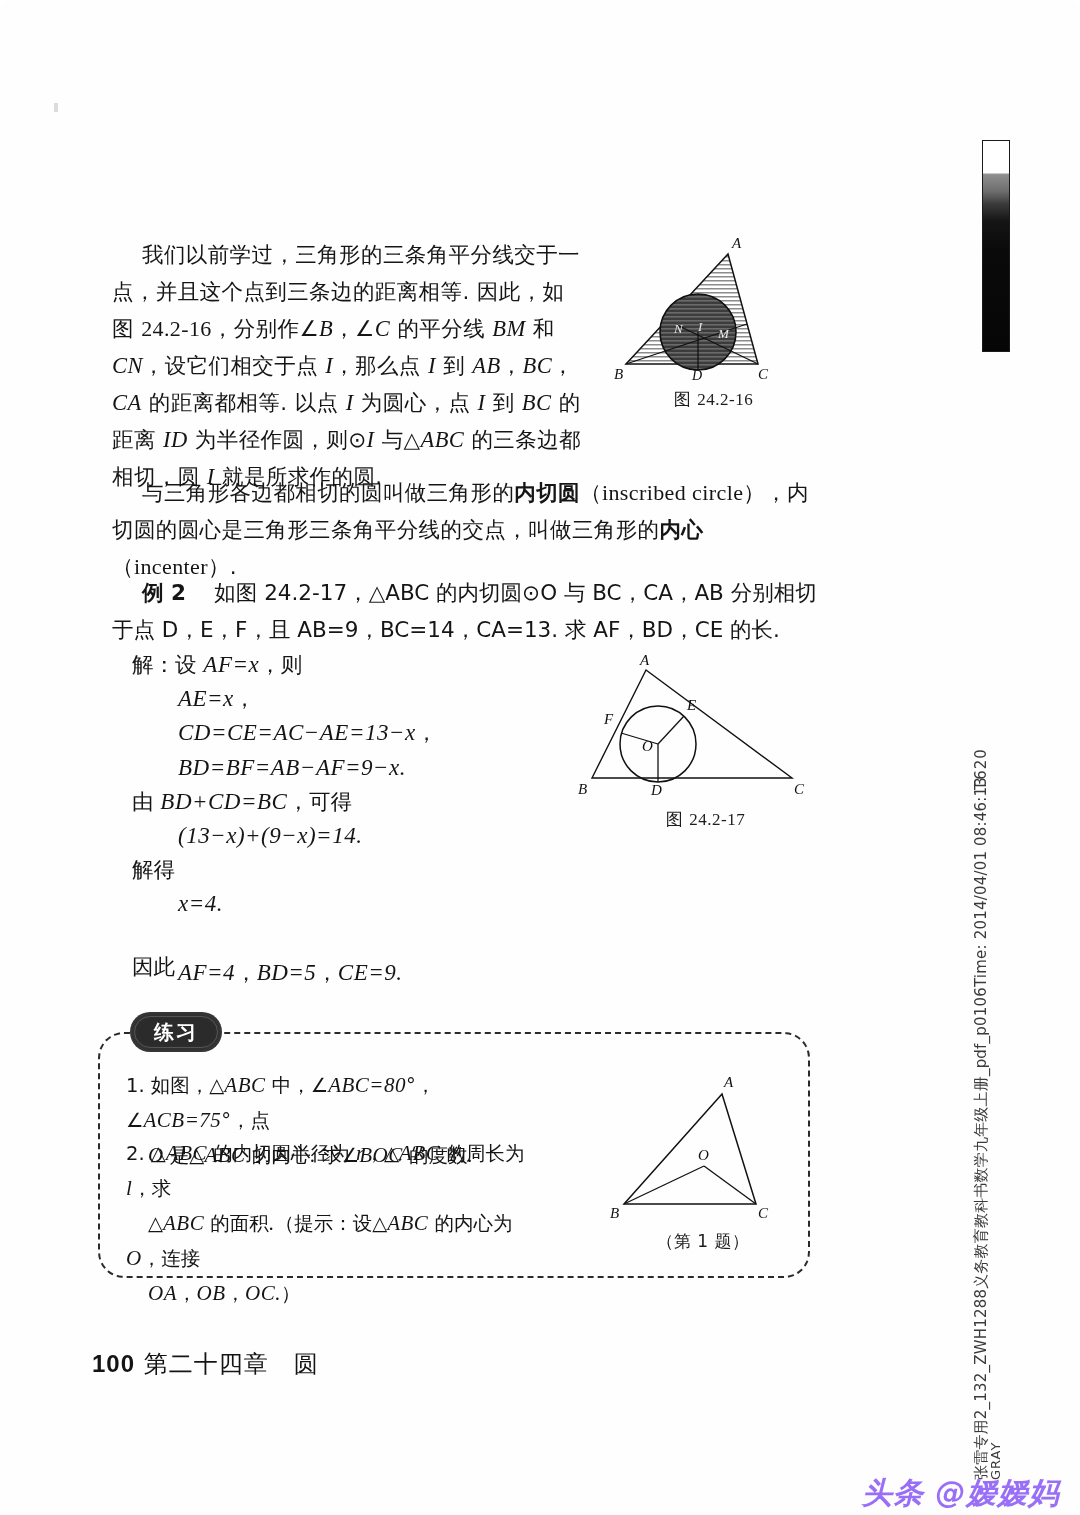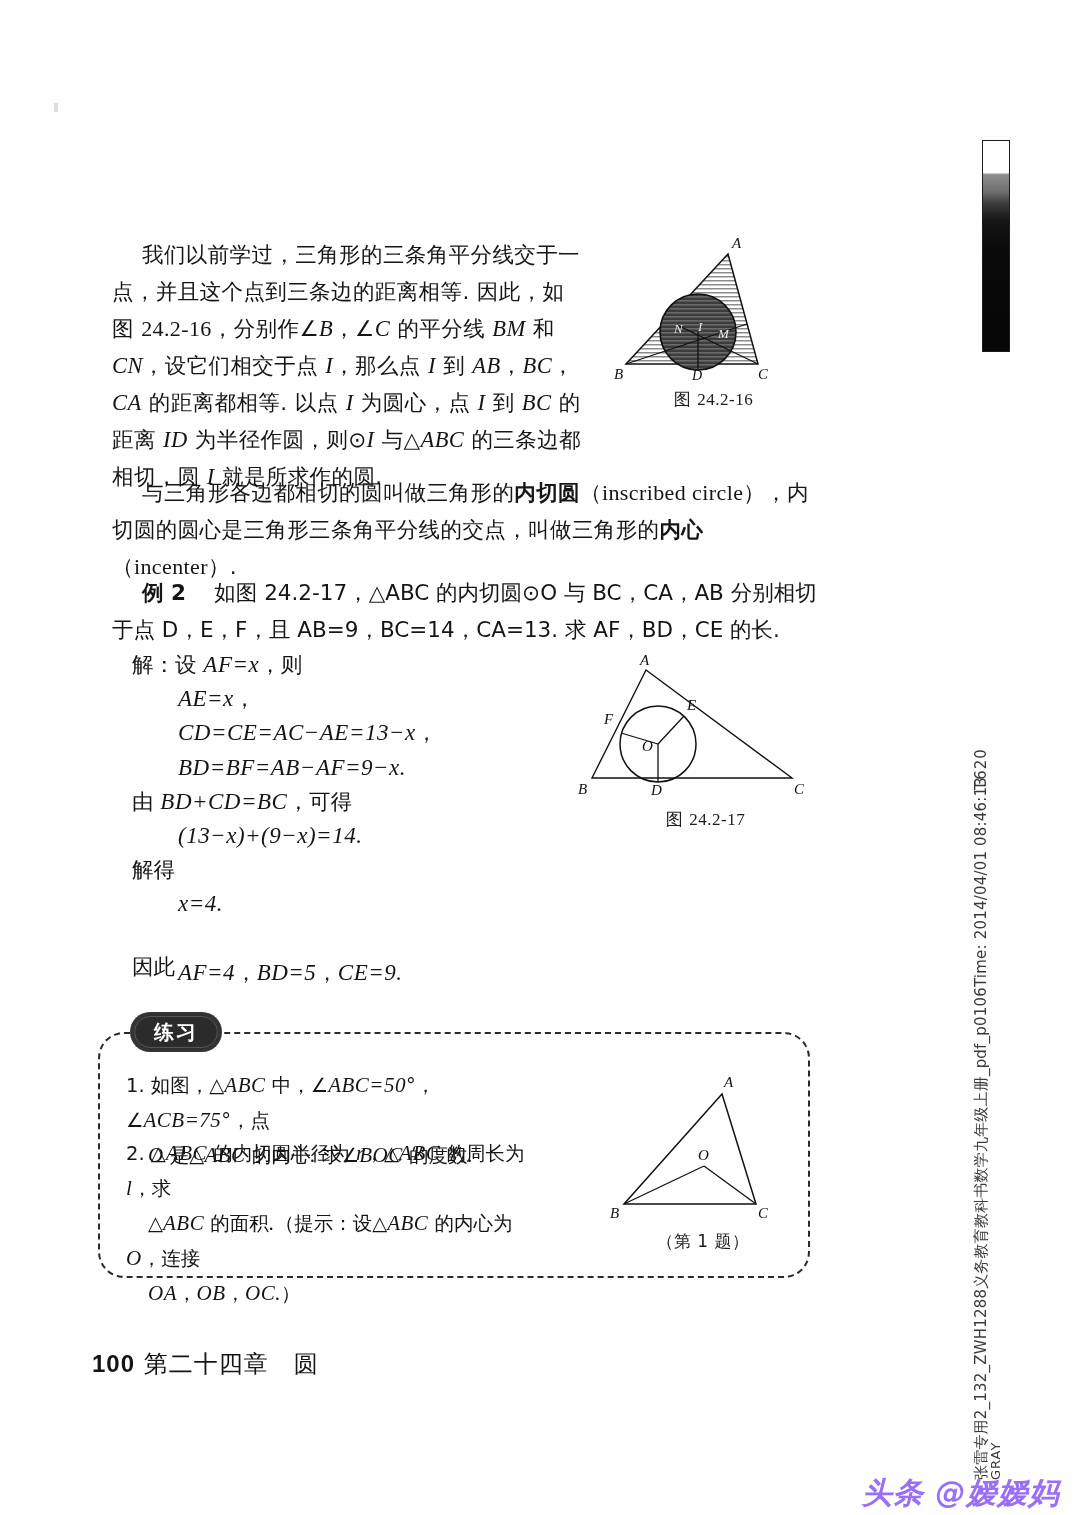--- a/index.html
+++ b/index.html
@@ -285,21 +285,21 @@
       <div class="solline" style="left: 178px; top: 887.4px;"><span class="math">x=4.</span></div>
       <div class="solline" style="left: 132px; top: 921.6px; margin-top: 28px;">因此</div>
       <div class="solline" style="left: 178px; top: 955.8px;"><span class="math">AF=4</span>，<span class="math">BD=5</span>，<span class="math">CE=9.</span></div>
     </div>
 
   <div id="exbox"></div>
   <div id="ex-pill">练习</div>
 
   <div class="exitem" style="left:126px; top:1068px;">
     <span>1.</span>
-    <span id="ex1l1"> 如图，△<span class="math">ABC</span> 中，∠<span class="math">ABC=50</span>°，∠<span class="math">ACB=75</span>°，点</span><br>
+    <span id="ex1l1"> 如图，△<span class="math">ABC</span> 中，∠<span class="math">ABC=80</span>°，∠<span class="math">ACB=75</span>°，点</span><br>
     <span style="display:inline-block;width:22px"></span><span id="ex1l2"><span class="math">O</span> 是△<span class="math">ABC</span> 的内心<span class="math">.</span> 求∠<span class="math">BOC</span> 的度数<span class="math">.</span></span>
   </div>
 
   <div class="exitem" style="left:126px; top:1136px;">
     <span>2.</span>
     <span id="ex2l1">△<span class="math">ABC</span> 的内切圆半径为 <span class="math">r</span>，△<span class="math">ABC</span> 的周长为 <span class="math">l</span>，求</span><br>
     <span style="display:inline-block;width:22px"></span><span id="ex2l2">△<span class="math">ABC</span> 的面积<span class="math">.</span>（提示：设△<span class="math">ABC</span> 的内心为 <span class="math">O</span>，连接</span><br>
     <span style="display:inline-block;width:22px"></span><span id="ex2l3"><span class="math">OA</span>，<span class="math">OB</span>，<span class="math">OC.</span>）</span>
   </div>
 

